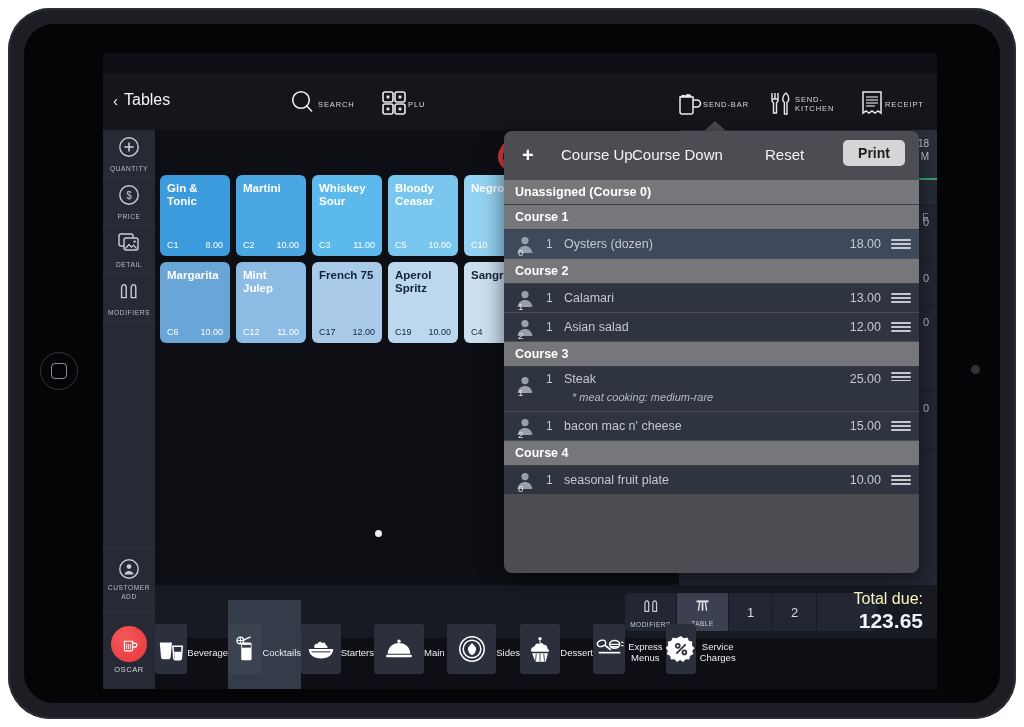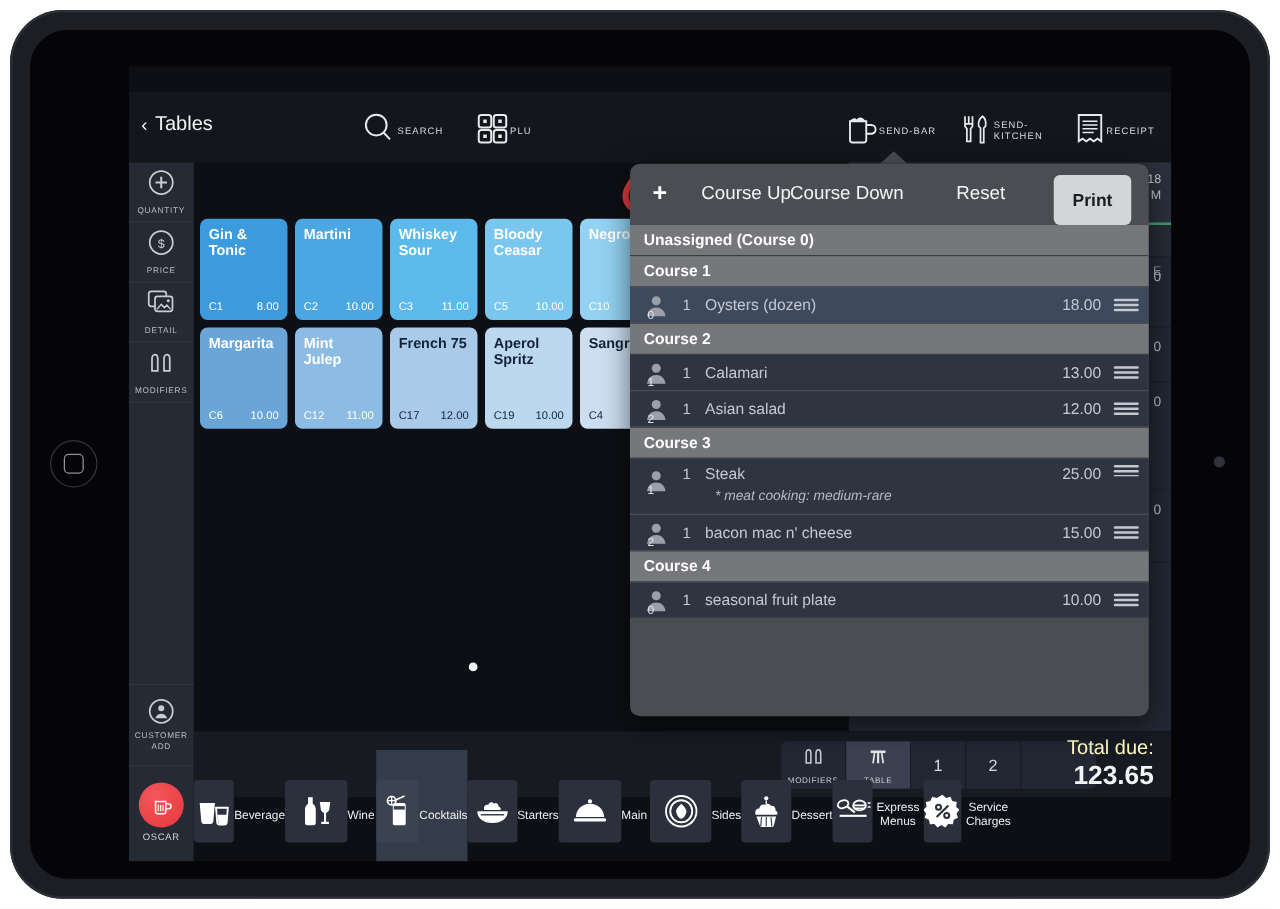--- a/index.html
+++ b/index.html
@@ -179,21 +179,21 @@
   
   .overlay {
     position:absolute; left:401px; top:78px; width:415px; height:442px;
     background:#4b4d52; border-radius:8px; overflow:hidden; z-index:50;
     box-shadow: 0 6px 22px rgba(0,0,0,.55);
   }
   .ov-head { height:49px; position:relative; display:flex; align-items:center; }
   .ov-plus { position:absolute; left:18px; top:14px; color:#fff; font-size:20px; font-weight:bold; line-height:20px;}
   .ov-btn { color:#f3f4f6; font-size:15px; position:absolute; top:15px; }
   .ov-print {
-    position:absolute; right:14px; top:9px; width:62px; height:40px; background:#d4d5d7;
+    position:absolute; right:14px; top:9px; width:62px; height:26px; background:#d4d5d7;
     border-radius:5px; color:#1b1c1f; font-size:14px; font-weight:bold;
     display:flex; align-items:center; justify-content:center;
   }
   .course-hdr {
     height:25px; background:#76777b; color:#fff; font-size:12.5px; font-weight:bold;
     display:flex; align-items:center; padding-left:11px; border-bottom:1px solid #3b3d42;
   }
   .course-hdr.unassigned { background:#76777b; }
   .item-row {
     position:relative; background:#2e3440; border-bottom:1px solid #4b4d52;
@@ -606,29 +606,20 @@
           <div class="cat">
             <div class="box">
               <svg width="30" height="30" viewBox="0 0 32 32">
                 <path d="M4 9 h13 l-1.4 16 a2 2 0 0 1 -2 1.8 H7.4 a2 2 0 0 1 -2 -1.8 z" fill="#fff"></path>
                 <path d="M18 13 h10 l-1 13 a1.6 1.6 0 0 1 -1.6 1.4 h-4.8 A1.6 1.6 0 0 1 19 26 z" fill="none" stroke="#fff" stroke-width="1.6"></path>
                 <path d="M19.3 19 h8.2 l-.6 7 a1.4 1.4 0 0 1 -1.4 1.2 h-4.2 A1.4 1.4 0 0 1 20 26 z" fill="#fff"></path>
               </svg>
             </div>
             <div class="cl">Beverage</div>
           </div>
-          <div class="cat">
-            <div class="box">
-              <svg width="30" height="30" viewBox="0 0 32 32">
-                <path d="M9 4 h4 v5.5 c2 1.4 2.6 3 2.6 5.4 V26 a2 2 0 0 1 -2 2 h-5.2 a2 2 0 0 1 -2 -2 V14.9 c0-2.4 .6-4 2.6-5.4 z" fill="#fff"></path>
-                <path d="M19 8 h9 l-1 7 a3.6 3.6 0 0 1 -2.6 2.4 V25 h2.4 v1.8 h-6.6 V25 h2.4 v-7.6 A3.6 3.6 0 0 1 20 15 z" fill="#fff"></path>
-              </svg>
-            </div>
-            <div class="cl">Wine</div>
-          </div>
           <div class="cat active">
             <div class="box">
               <svg width="30" height="30" viewBox="0 0 32 32">
                 <rect x="12" y="9" width="11" height="19" rx="1.6" fill="#fff"></rect>
                 <rect x="12.8" y="11.6" width="9.4" height="3" fill="#3b4250"></rect>
                 <path d="M13 7 L22 3" stroke="#fff" stroke-width="1.4"></path>
                 <circle cx="11" cy="7" r="3.6" fill="none" stroke="#fff" stroke-width="1.4"></circle>
                 <path d="M11 3.4 v7.2 M7.4 7 h7.2" stroke="#fff" stroke-width="1.1"></path>
               </svg>
             </div>

